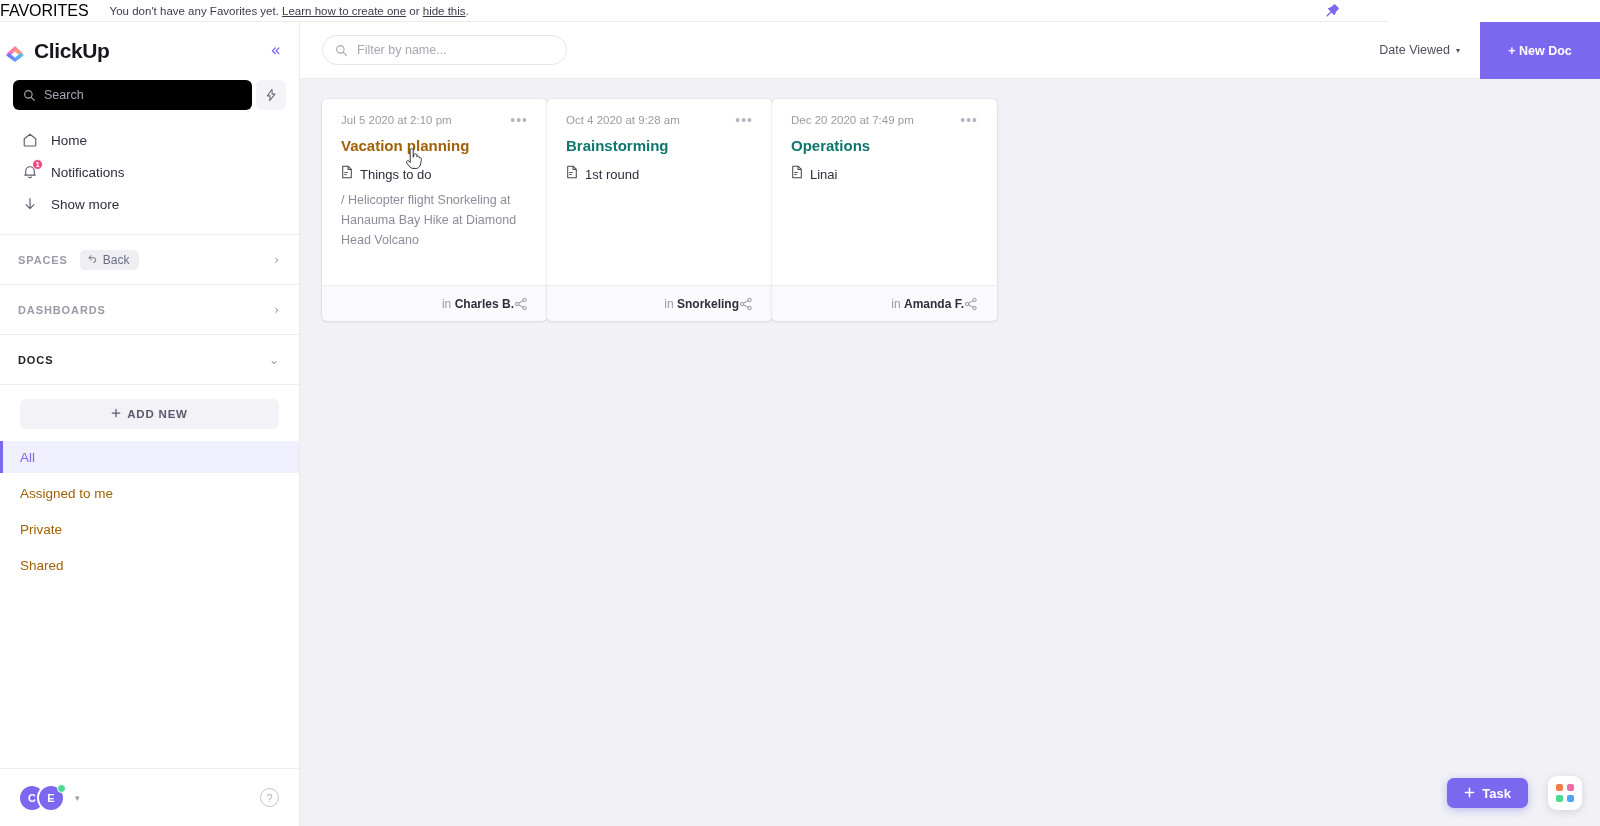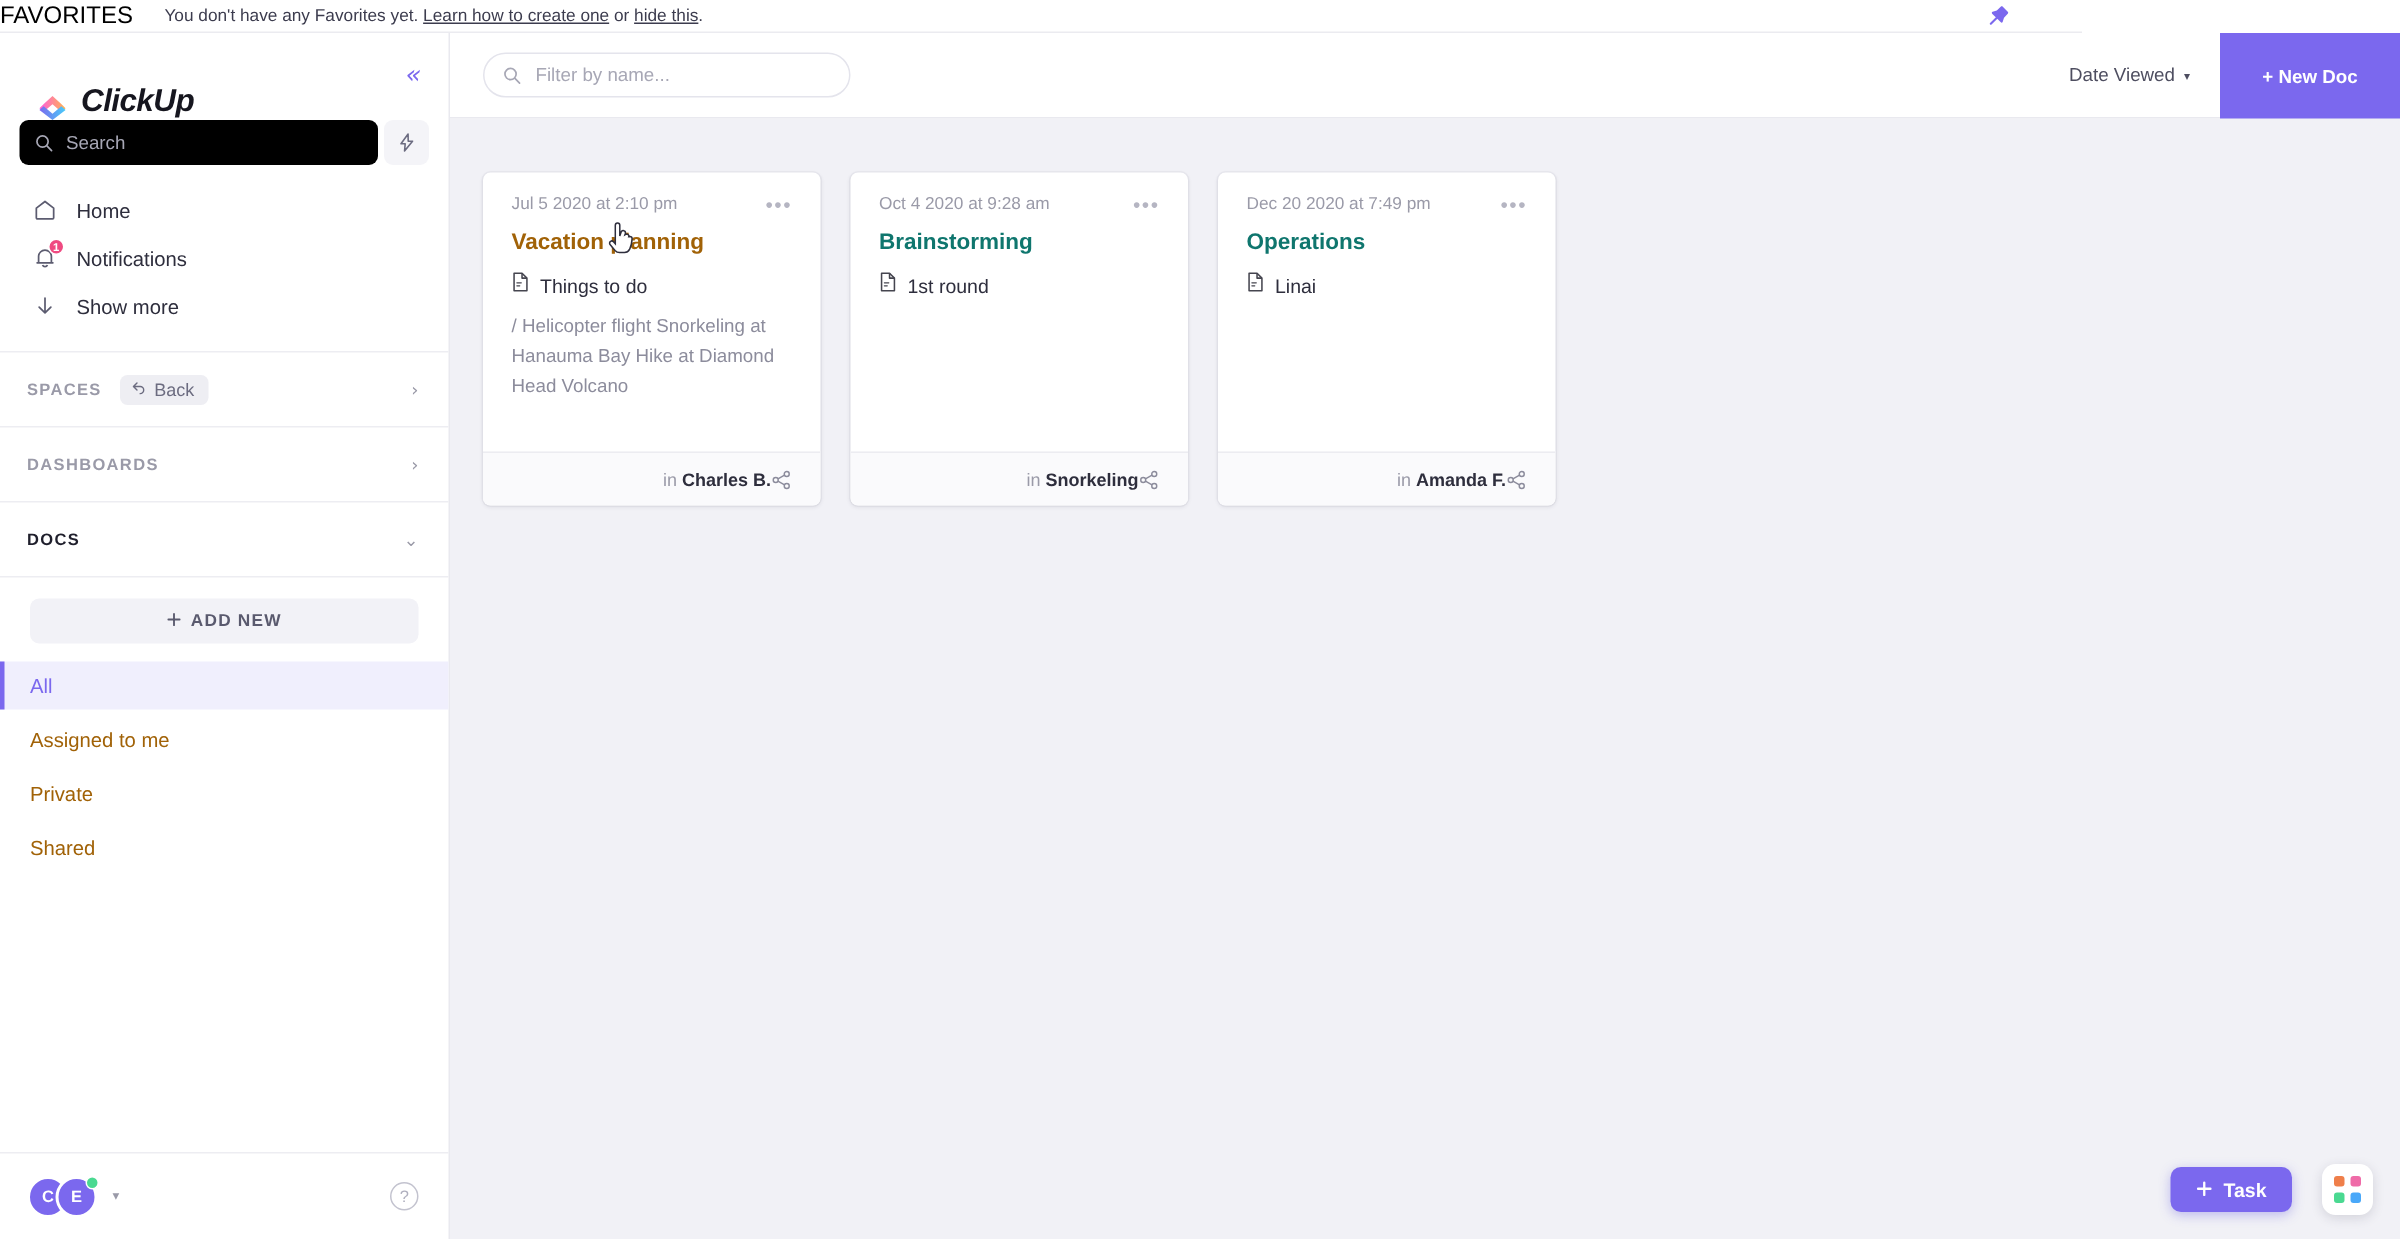--- a/index.html
+++ b/index.html
@@ -29,23 +29,22 @@
   }
 
   
   #sidebar {
     position: absolute; top: 22px; left: 0; width: 300px; height: 804px;
     background: #ffffff;
     border-right: 1px solid #e9e9ef;
     display: flex; flex-direction: column;
   }
   #sidebar-header {
-    height: 58px; display: flex; align-items: flex-end; padding: 0 24px;
+    height: 58px; display: flex; align-items: center; padding: 0 4px;
     position: relative;
-    font-style: italic;
   }
   #logo-mark { width: 22px; height: 22px; margin-right: 8px; }
   #logo-text { font-size: 21px; font-weight: 700; color: #16161f; letter-spacing: -0.4px; }
   #collapse-button {
     position: absolute; right: 18px; top: 20px;
     font-size: 17px; color: #7b68ee; cursor: pointer; line-height: 1;
     font-family: "DejaVu Sans", sans-serif;
   }
 
   #search-row { display: flex; padding: 0 13px; gap: 4px; align-items: center; }
@@ -157,21 +156,21 @@
     position: absolute; right: 140px; font-size: 12.5px; color: #4e4e60;
     display: flex; align-items: center; gap: 6px; cursor: pointer;
   }
   #sort-control .caret { font-size: 8px; color: #4e4e60; font-family: "DejaVu Sans", sans-serif; }
   #new-doc-button {
     position: absolute; right: 0; top: 0; height: 57px; width: 120px;
     background: #7b68ee; color: #fff; font-size: 12.5px; font-weight: 700;
     display: flex; align-items: center; justify-content: center; cursor: pointer;
   }
 
-  #card-grid { padding: 20px 22px; display: flex; gap: 20px; flex-wrap: wrap; align-content: flex-start; margin-top: 16px; }
+  #card-grid { padding: 20px 22px; display: flex; flex-wrap: wrap; align-content: flex-start; }
   .doc-card {
     width: 225px; background: #fff; border-radius: 5px;
     box-shadow: 0 1px 3px rgba(40,40,70,0.10), 0 0 0 1px rgba(40,40,70,0.035);
     display: flex; flex-direction: column; cursor: pointer; overflow: hidden;
   }
   .card-body { padding: 15px 19px 10px 19px; height: 186px; }
   .card-top { display: flex; align-items: flex-start; justify-content: space-between; }
   .card-date { font-size: 11.5px; color: #9a9aa8; }
   .card-dots {
     font-size: 14px; color: #b5b5c2; letter-spacing: 1px; line-height: 0.6;

